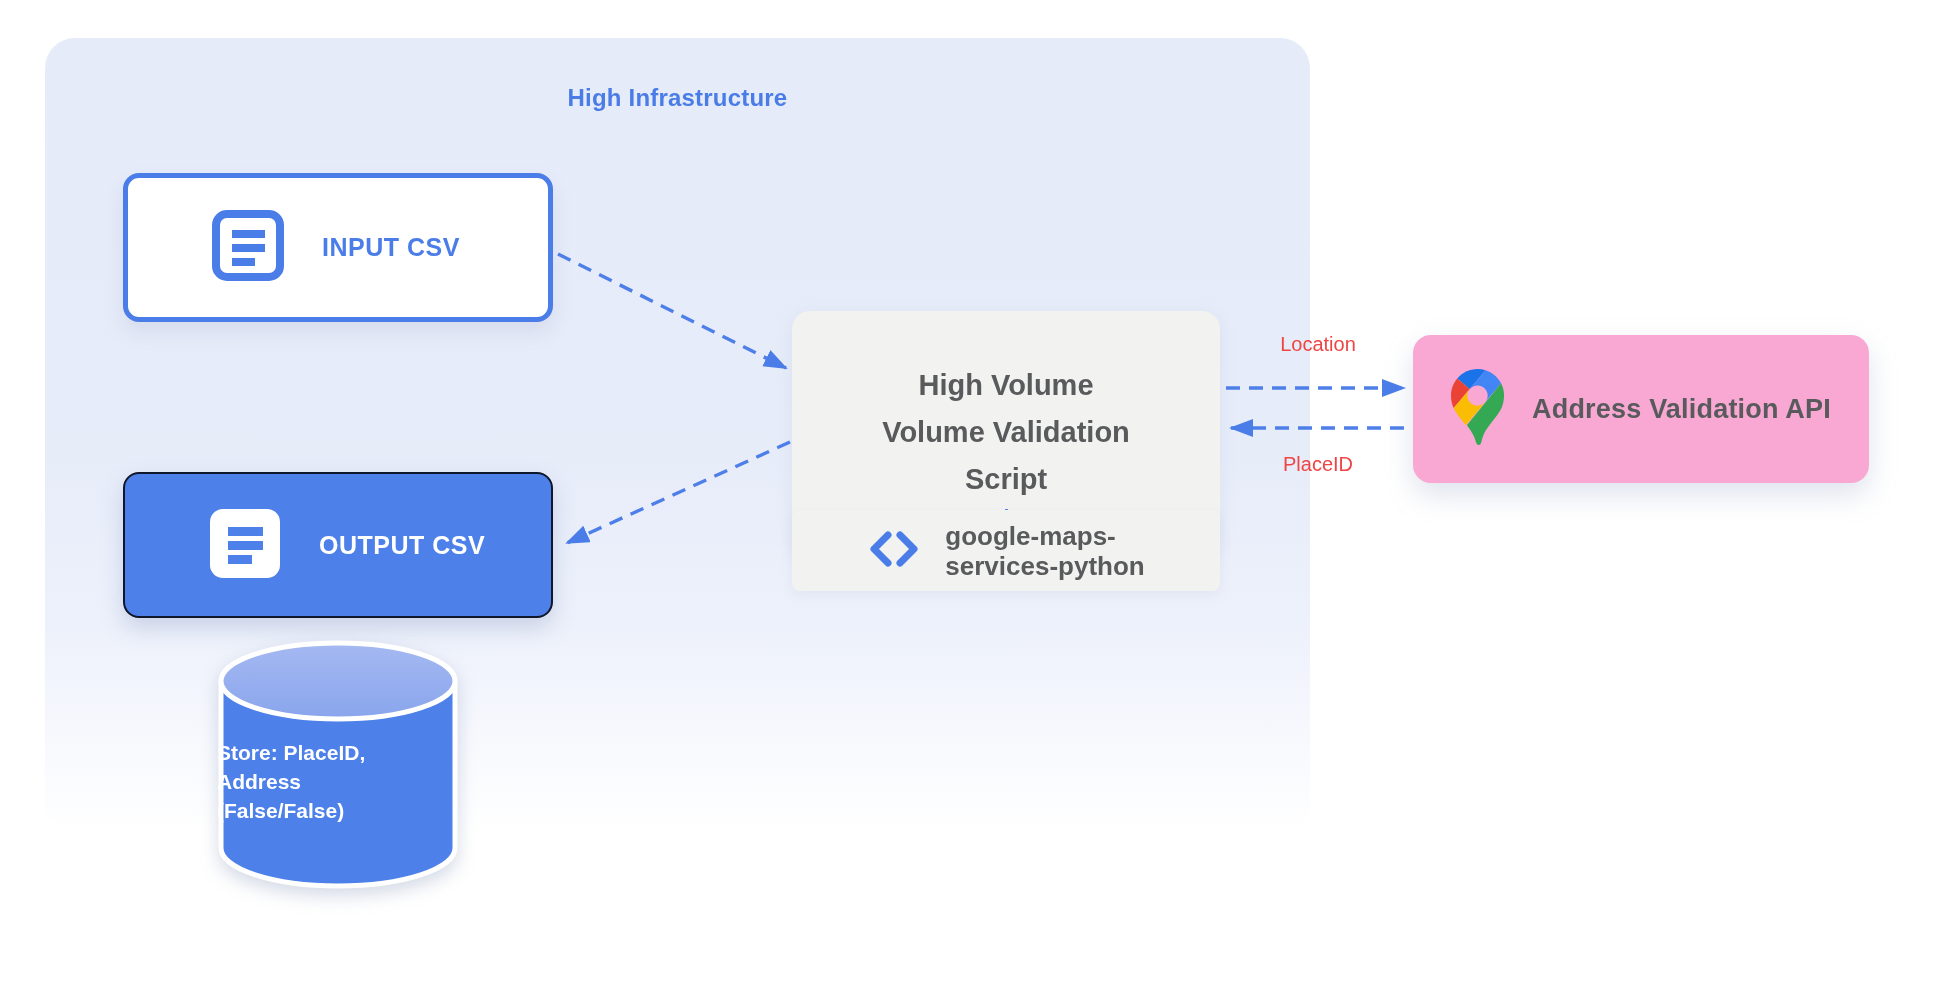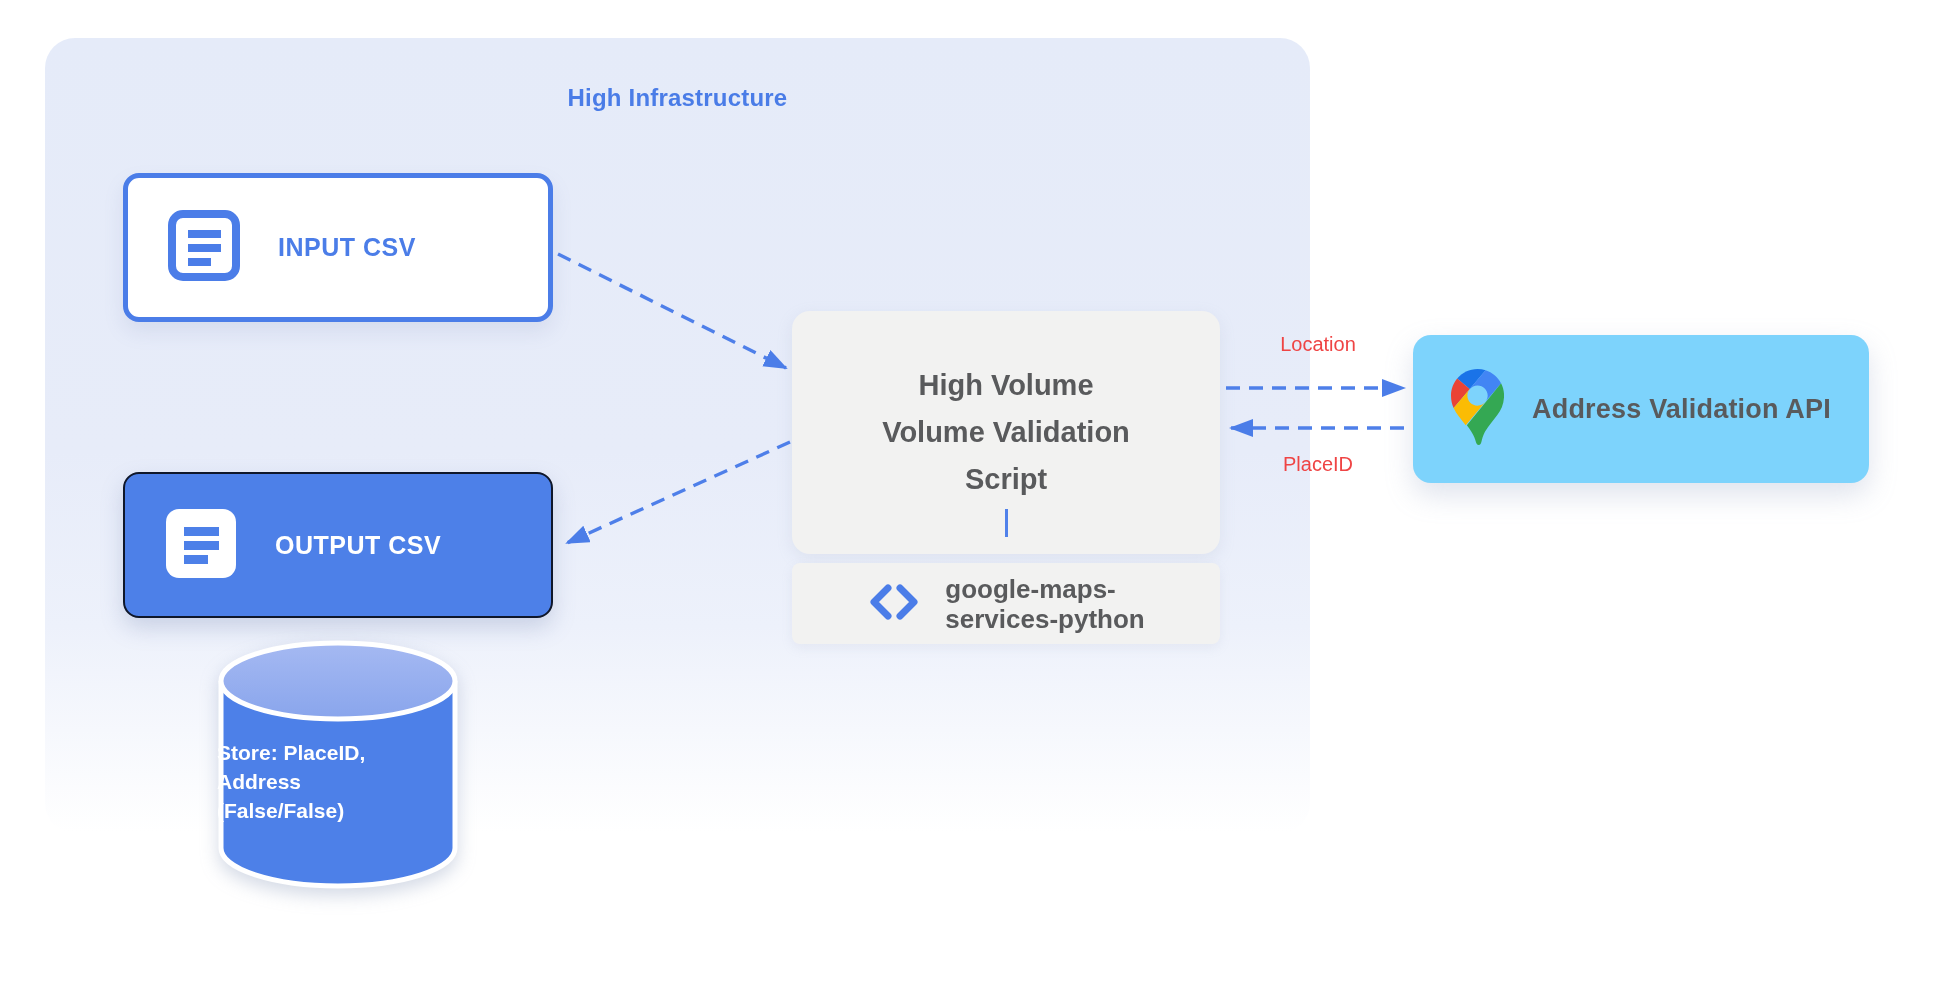--- a/index.html
+++ b/index.html
@@ -25,21 +25,21 @@
     font-size:24px; font-weight:700; letter-spacing:0.2px;
     color:#4a7ce7;
   }
 
   
   .csv-box {
     position:absolute;
     width:430px; height:149px;
     border-radius:16px;
     display:flex; align-items:center;
-    padding-left:40px; gap:38px;
+    padding-left:84px; gap:38px;
   }
   .csv-box.input {
     left:123px; top:173px;
     background:#ffffff;
     border:5px solid #4b7de8;
     box-shadow:0 10px 20px rgba(110,130,175,0.14);
   }
   .csv-box.output {
     left:123px; top:472px; height:146px;
     background:#4d80e8;
@@ -72,34 +72,34 @@
   }
   .script-box .line {
     font-size:29px; font-weight:700; color:#595a5c; line-height:47px;
     text-align:center;
   }
   .connector {
     position:absolute; left:1005px; top:509px; width:3px; height:28px;
     background:#5081ea;
   }
   .library-box {
-    position:absolute; left:792px; top:563px; width:428px; height:81px;
+    position:absolute; left:792px; top:510px; width:428px; height:81px;
     background:#f2f2f1; border-radius:8px;
     display:flex; align-items:center; justify-content:center; gap:24px;
     box-shadow:0 4px 12px rgba(150,160,185,0.12);
   }
   .library-text { text-align:left; }
   .library-text .line {
     font-size:26px; font-weight:700; color:#595a5c; line-height:30px;
   }
 
   
   .api-card {
     position:absolute; left:1413px; top:335px; width:456px; height:148px;
-    background:#7dd3fc; border-radius:18px;
+    background:#f9a8d4; border-radius:18px;
     box-shadow:0 12px 28px rgba(140,155,190,0.28);
     display:flex; align-items:center; gap:28px; padding-left:38px;
   }
   .api-label {
     font-size:27px; font-weight:700; color:#595a5c; letter-spacing:0.2px;
   }
 
   
   .edge-label {
     position:absolute; width:180px; text-align:center;

